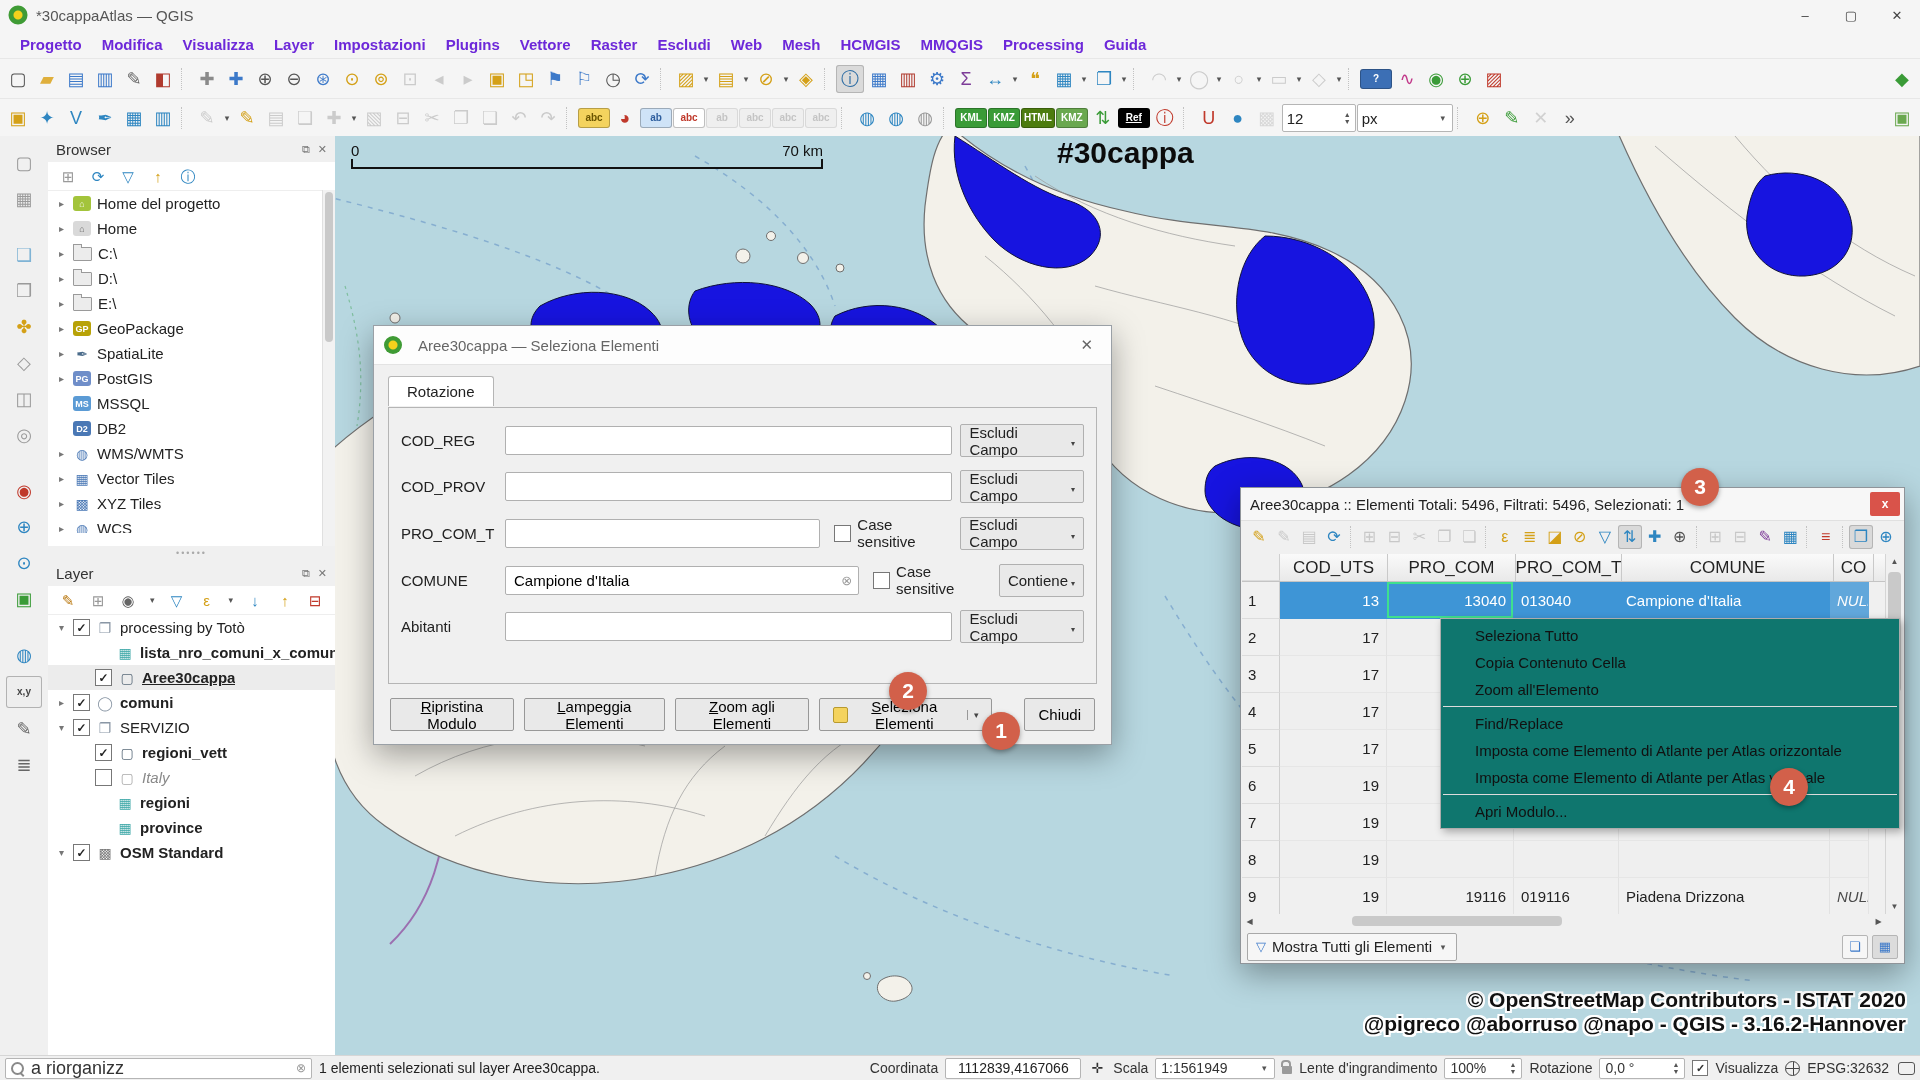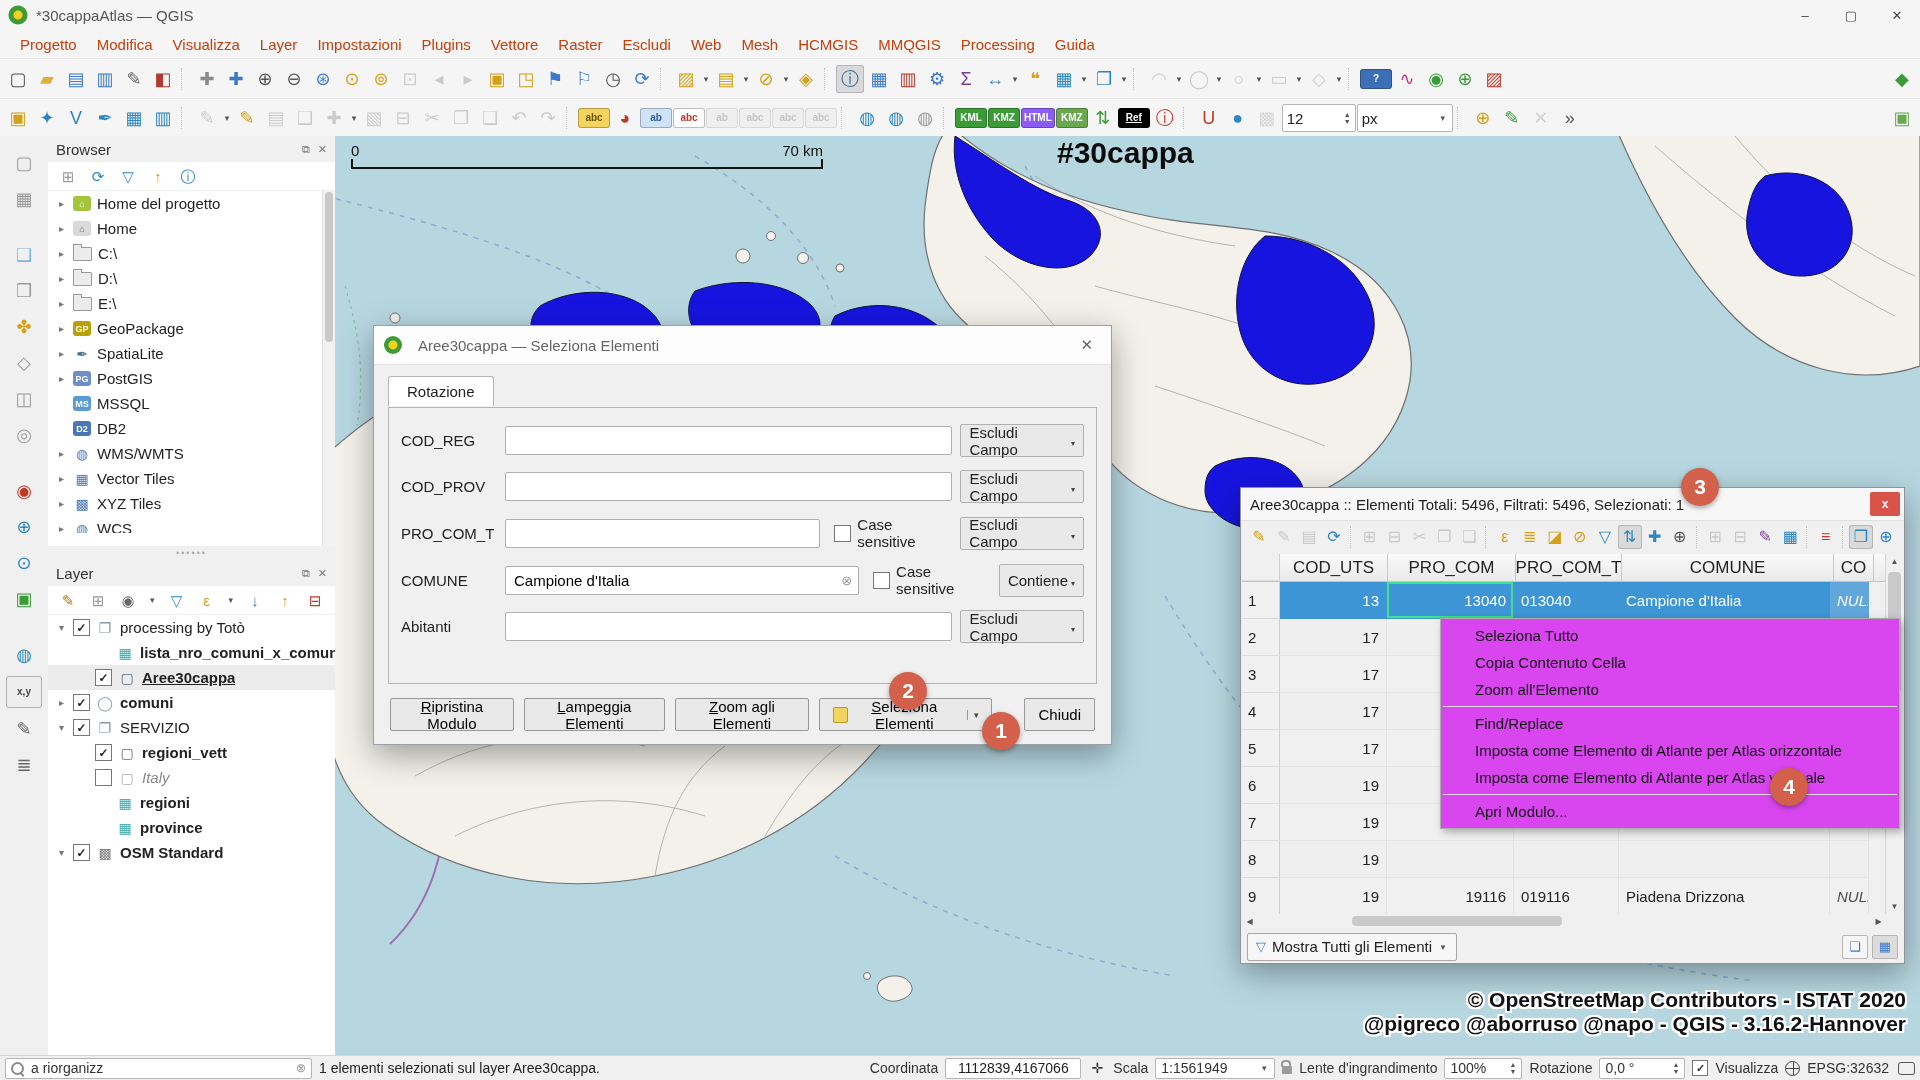--- a/index.html
+++ b/index.html
@@ -6,21 +6,21 @@
   .app{position:relative;width:1920px;height:1080px;background:#f5f5f5;overflow:hidden;
        font-family:"Liberation Sans",sans-serif;color:#222;font-size:15px;}
   
   .titlebar{position:absolute;left:0;top:0;right:0;height:30px;background:#f5f5f5;display:flex;align-items:center;padding-left:8px;}
   .qlogo{width:20px;height:20px;border-radius:50%;background:radial-gradient(circle at 50% 50%,#f4d11c 0 4px,#3f9b35 5px 9px,transparent 10px);margin-right:8px;}
   .title-text{color:#555;font-size:15px;}
   .wincontrols{margin-left:auto;display:flex;height:30px;}
   .winbtn{width:46px;height:30px;display:flex;align-items:center;justify-content:center;color:#444;font-size:13px;}
   
   .menubar{position:absolute;left:0;top:30px;right:0;height:28px;background:#f5f5f5;display:flex;align-items:center;padding-left:10px;}
-  .menu-item{padding:4px 10px;color:#c2410c;}
+  .menu-item{padding:4px 10px;color:#6d28d9;font-weight:bold;}
   
   .toolbar{position:absolute;left:0;right:0;background:#f5f5f5;display:flex;align-items:center;padding:0 4px;gap:1px;border-top:1px solid #e7e7e7;}
   #toolbar1{top:58px;height:40px;}
   #toolbar2{top:98px;height:38px;border-bottom:1px solid #dcdcdc;}
   .tbicon{min-width:28px;height:28px;display:flex;align-items:center;justify-content:center;font-size:18px;border-radius:3px;line-height:1;}
   .tbicon.pressed{background:#dadada;box-shadow:inset 0 0 0 1px #b5b5b5;}
   .tbicon.dis{opacity:.38;}
   .tbicon.chip{font-size:10px;font-weight:bold;min-width:26px;height:18px;border-radius:3px;border:1px solid rgba(0,0,0,.25);padding:0 2px;}
   .tbsep{width:7px;height:22px;border-left:1px dotted #c2c2c2;margin:0 3px;}
   .ddarrow{font-size:9px;color:#555;width:10px;display:flex;justify-content:center;}
@@ -113,29 +113,29 @@
   .aw-vsb .sb-t{position:absolute;left:2px;right:2px;top:18px;height:120px;background:#c9c9c9;border-radius:4px;}
   .aw-hsb{position:absolute;left:1px;right:18px;top:426px;height:14px;background:#f0f0f0;display:flex;align-items:center;}
   .aw-hsb .sb-a{width:15px;text-align:center;font-size:8px;color:#555;}
   .aw-hsb .sb-t{position:absolute;left:110px;width:210px;top:2px;bottom:2px;background:#c9c9c9;border-radius:4px;}
   .aw-footer{position:absolute;left:0;right:0;bottom:0;height:33px;display:flex;align-items:center;padding:0 6px;gap:6px;}
   .filterbtn{height:26px;border:1px solid #a8a8a8;border-radius:2px;background:#f6f6f6;display:flex;align-items:center;gap:6px;padding:0 8px;}
   .funnel{color:#3c79c9;font-size:13px;}
   .fview{width:24px;height:22px;border:1px solid #b5b5b5;border-radius:2px;display:flex;align-items:center;justify-content:center;color:#3c79c9;font-size:13px;background:#f6f6f6;}
   .fview.pressed{background:#dcdcdc;}
   
-  .ctxmenu{position:absolute;left:1105px;top:482px;width:458px;background:#d946ef;border:1px solid #acacac;box-shadow:3px 3px 8px rgba(0,0,0,.3);padding:3px 0;z-index:30;}
+  .ctxmenu{position:absolute;left:1105px;top:482px;width:458px;background:#0f766e;border:1px solid #acacac;box-shadow:3px 3px 8px rgba(0,0,0,.3);padding:3px 0;z-index:30;}
   .ctx-item{height:27px;display:flex;align-items:center;padding-left:34px;color:#111;white-space:nowrap;overflow:hidden;}
   .ctx-sep{height:1px;background:#dcdcdc;margin:3px 2px;}
   
   .badge{position:absolute;width:38px;height:38px;border-radius:50%;background:#d2604a;color:#fff;font-weight:bold;font-size:21px;display:flex;align-items:center;justify-content:center;box-shadow:0 2px 5px rgba(0,0,0,.35);z-index:40;}
   
   .statusbar{position:absolute;left:0;right:0;bottom:0;height:24px;background:#f0f0f0;border-top:1px solid #d6d6d6;display:flex;align-items:center;gap:7px;padding:0 5px;font-size:14px;color:#333;}
   .sb-search{width:295px;height:19px;background:#fff;border:1px solid #b5b5b5;border-radius:2px;display:flex;align-items:center;padding:0 5px;gap:5px;}
-  .sb-search input{border:none;outline:none;flex:1;font-family:"Liberation Sans",sans-serif;font-size:14px;color:#333;background:transparent;}
+  .sb-search input{border:none;outline:none;flex:1;font-family:"Liberation Sans",sans-serif;font-size:18px;color:#333;background:transparent;}
   .mag{width:9px;height:9px;border:2px solid #8a8a8a;border-radius:50%;position:relative;flex:none;}
   .mag::after{content:"";position:absolute;width:2px;height:5px;background:#8a8a8a;left:8px;top:8px;transform:rotate(-45deg);}
   .sb-msg{flex:1;color:#222;}
   .sb-box{height:19px;background:#fff;border:1px solid #b5b5b5;border-radius:2px;display:flex;align-items:center;padding:0 5px;}
   .sb-box input{border:none;outline:none;font-family:"Liberation Sans",sans-serif;font-size:14px;width:120px;text-align:center;background:transparent;color:#222;}
   .sb-spin{gap:3px;}
   .lockic{width:10px;height:8px;background:#9a9a9a;border-radius:1px;position:relative;margin-top:4px;}
   .lockic::before{content:"";position:absolute;width:6px;height:5px;border:2px solid #9a9a9a;border-bottom:none;border-radius:4px 4px 0 0;left:-1px;top:-6px;}
   .sb-cb{width:14px;height:14px;border:1px solid #777;background:#fff;display:flex;align-items:center;justify-content:center;font-size:11px;font-weight:bold;}
   .globe{width:13px;height:13px;border:1.5px solid #444;border-radius:50%;position:relative;flex:none;}
@@ -271,21 +271,21 @@
       <span class="tbicon dis chip" style="color: rgb(119, 119, 119); background: rgb(230, 230, 230);">abc</span>
       <span class="tbicon dis chip" style="color: rgb(119, 119, 119); background: rgb(230, 230, 230);">abc</span>
       <span class="tbicon dis chip" style="color: rgb(119, 119, 119); background: rgb(230, 230, 230);">abc</span>
       <span class="tbsep"></span>
       <span class="tbicon" style="color: rgb(46, 134, 193);">◍</span>
       <span class="tbicon" style="color: rgb(46, 134, 193);">◍</span>
       <span class="tbicon" style="color: rgb(153, 153, 153);">◍</span>
       <span class="tbsep"></span>
       <span class="tbicon chip" style="color: rgb(255, 255, 255); background: rgb(58, 155, 55);">KML</span>
       <span class="tbicon chip" style="color: rgb(255, 255, 255); background: rgb(58, 155, 55);">KMZ</span>
-      <span class="tbicon chip" style="color: rgb(255, 255, 255); background: #8b5cf6;">HTML</span>
+      <span class="tbicon chip" style="color: rgb(255, 255, 255); background: #4d7c0f;">HTML</span>
       <span class="tbicon chip" style="color: rgb(255, 255, 255); background: rgb(106, 168, 79);">KMZ</span>
       <span class="tbicon" style="color: rgb(58, 155, 55);">⇅</span>
       <span class="tbicon chip" style="color: rgb(255, 255, 255); background: #000000; text-decoration: underline;">Ref</span>
       <span class="tbicon" style="color: rgb(192, 57, 43);">ⓘ</span>
       <span class="tbsep"></span>
       <span class="tbicon" style="color: rgb(192, 57, 43);">U</span>
       <span class="tbicon" style="color: rgb(46, 134, 193);">●</span>
       <span class="tbicon dis" style="color: rgb(170, 170, 170);">▩</span>
       <span class="spinbox">
         <span>12</span>

